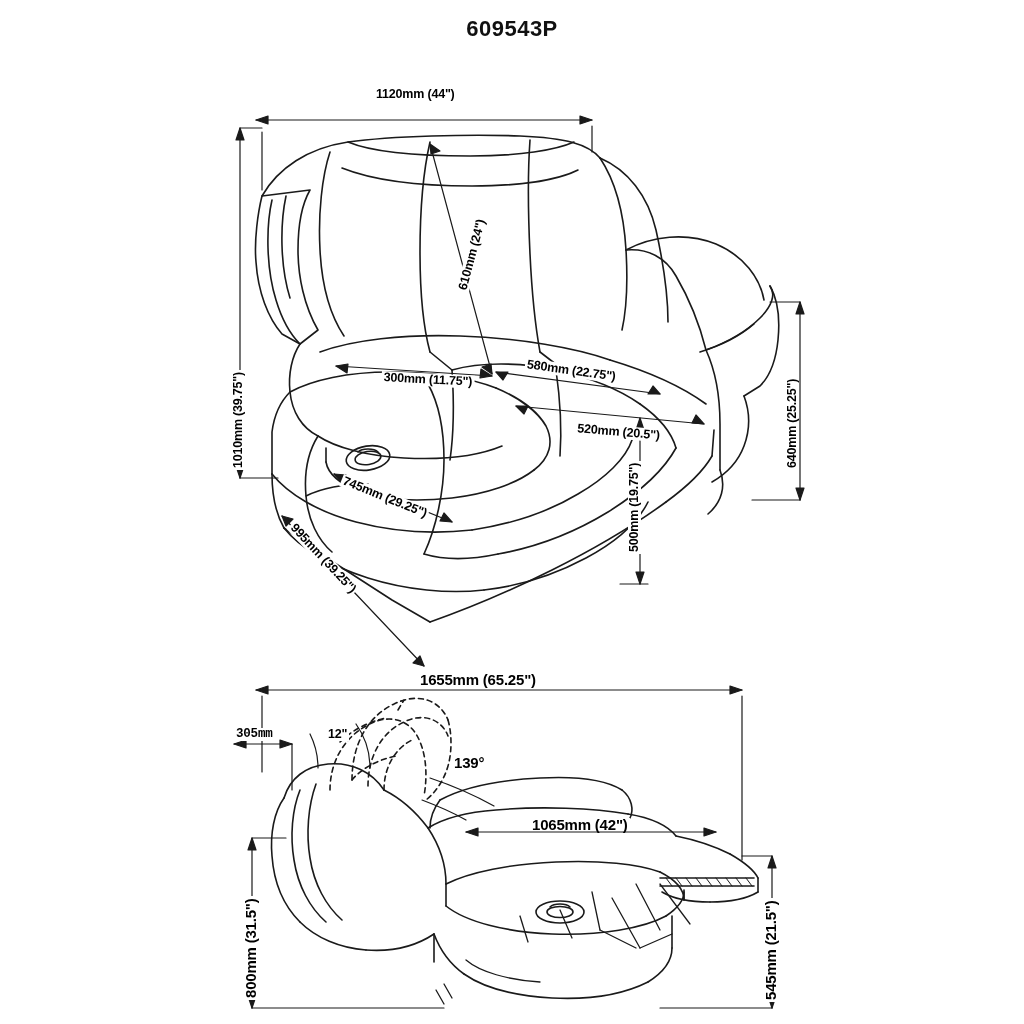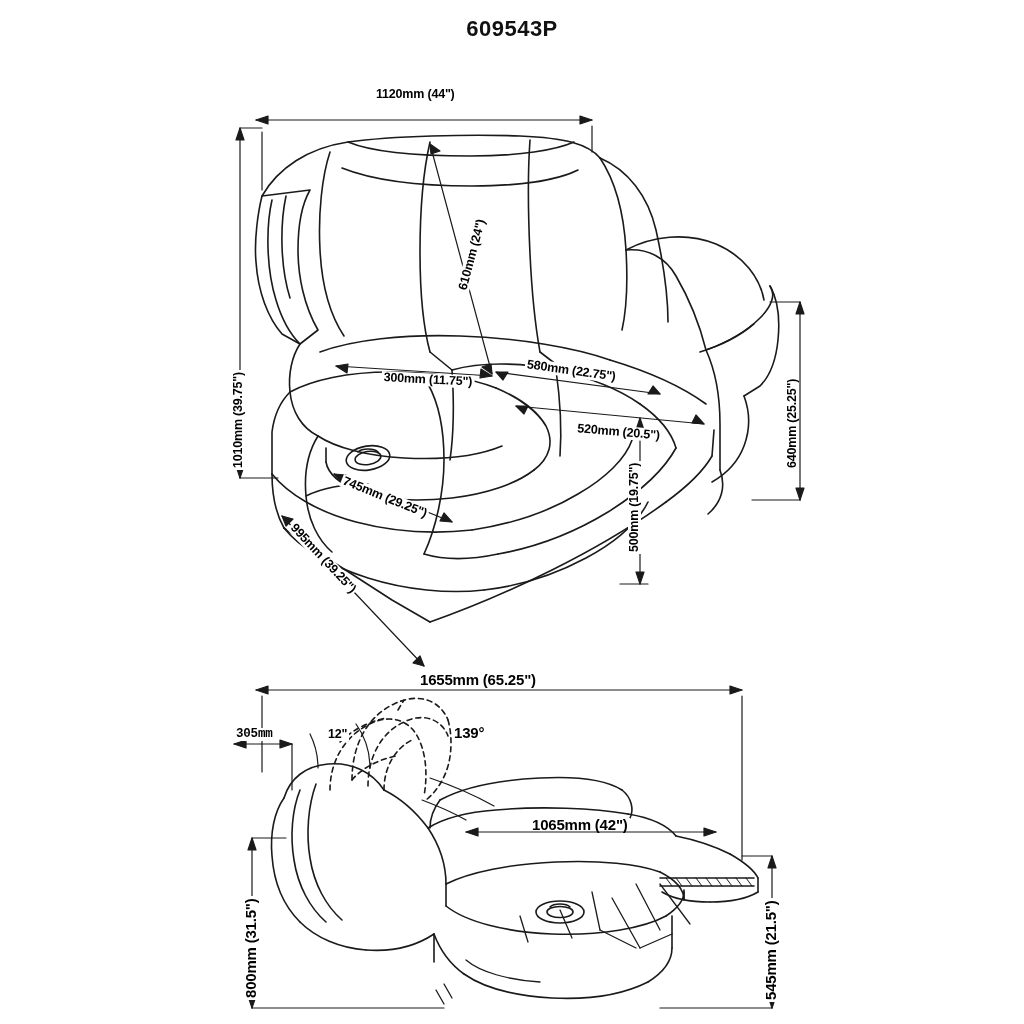--- a/index.html
+++ b/index.html
@@ -324,21 +324,21 @@
   <div class="dimlabel rot90" style="left:786px; top:470px;">640mm (25.25")</div>
 
   <div class="dimlabel rot90" style="left:628px; top:554px;">500mm (19.75")</div>
 
   <div class="dimlabel big" style="left:418px; top:673px;">1655mm (65.25")</div>
 
   <div class="dimlabel" style="left:234px; top:728px;font-family:Liberation Mono, monospace;">305mm</div>
 
   <div class="dimlabel" style="left:326px; top:728px;">12"</div>
 
-  <div class="dimlabel big" style="left:452px; top:726px;">139°</div>
+  <div class="dimlabel big" style="left:452px; top:756px;">139°</div>
 
   <div class="dimlabel big" style="left:530px; top:818px;">1065mm (42")</div>
 
   <div class="dimlabel rot90 big" style="left:244px; top:1000px;">800mm (31.5")</div>
 
   <div class="dimlabel rot90 big" style="left:764px; top:1002px;">545mm (21.5")</div>
 
 </div>
 
 </body></html>

